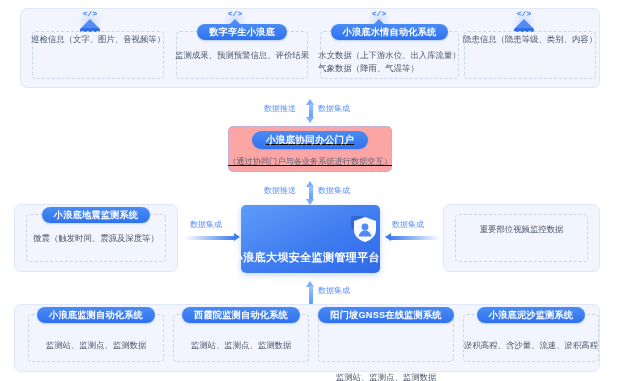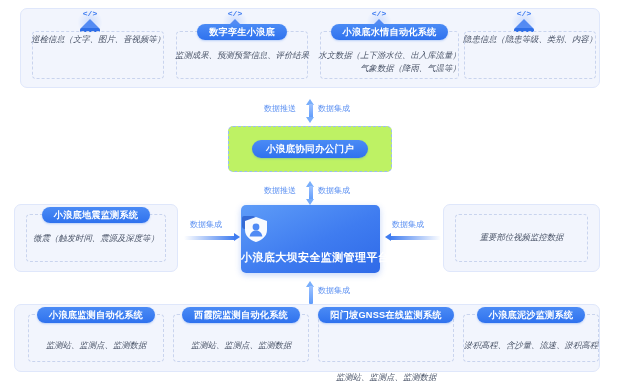--- a/index.html
+++ b/index.html
@@ -52,26 +52,25 @@
     letter-spacing: .2px;
     padding: 3.5px 12px;
     border-radius: 9px;
     white-space: nowrap;
     line-height: 1;
     box-shadow: 0 1px 2px rgba(47,114,238,.28);
   }
 
   .cell-lines {
     margin-top: 1px;
-    text-align: right;
+    text-align: left;
     color: #4a5468;
     font-size: 8.4px;
     line-height: 13px;
     white-space: nowrap;
-    font-style: italic;
   }
 
   
   .tower {
     position: absolute;
     width: 26px;
     height: 24px;
   }
   .tower .glow {
     position: absolute;
@@ -161,21 +160,22 @@
   
   .portal {
     position: absolute;
     border: 1px dashed #9cb9f5;
     border-radius: 5px;
     box-sizing: border-box;
     display: flex;
     flex-direction: column;
     align-items: center;
     justify-content: center;
-    background: #bef264;
+    background: #fca5a5;
+    text-decoration: underline;
   }
   .portal .pill {
     top: 0;
     font-size: 9.6px;
     padding: 4px 14px;
     border-radius: 10px;
   }
   .portal .sub {
     margin-top: 7px;
     font-size: 8.2px;
@@ -184,21 +184,21 @@
   }
 
   
   .platform {
     position: absolute;
     border-radius: 5px;
     background: linear-gradient(155deg, #5e9cf8 0%, #3f7cf0 55%, #2f6ae8 100%);
     box-shadow: 0 2px 6px rgba(47,106,232,.28);
     display: flex;
     flex-direction: column;
-    align-items: flex-start;
+    align-items: flex-end;
     justify-content: center;
     box-sizing: border-box;
   }
   .platform .ptitle {
     color: #ffffff;
     font-size: 11px;
     font-weight: bold;
     letter-spacing: .4px;
     white-space: nowrap;
     margin-top: 6px;
@@ -279,20 +279,21 @@
   <div class="arrow-v" style="left:306px; top:99px; height:24px;">
     <div class="head-up"></div>
     <div class="shaft" style="top:5px; bottom:5px;"></div>
     <div class="head-down"></div>
   </div>
   <div class="arrow-label" style="left:264px; top:104px;">数据推送</div>
   <div class="arrow-label" style="left:318px; top:104px;">数据集成</div>
 
   <div class="portal" style="left:228px; top:126px; width:164px; height:46px;">
     <div class="pill">小浪底协同办公门户</div>
+    <div class="sub">（通过协同门户与各业务系统进行数据交互）</div>
   </div>
 
   <div class="arrow-v" style="left:306px; top:181px; height:24px;">
     <div class="head-up"></div>
     <div class="shaft" style="top:5px; bottom:5px;"></div>
     <div class="head-down"></div>
   </div>
   <div class="arrow-label" style="left:264px; top:186px;">数据推送</div>
   <div class="arrow-label" style="left:318px; top:186px;">数据集成</div>
 
@@ -323,21 +324,21 @@
   </div>
 
   <div class="arrow-h" style="left:385px; top:233px; width:56px;">
     <div class="head-left"></div>
     <div class="shaft-h" style="left:5px; right:0; background:linear-gradient(270deg, rgba(63,124,240,0), #3f7cf0);"></div>
   </div>
   <div class="arrow-label" style="left:392px; top:220px;">数据集成</div>
 
   <div class="panel" style="left:443px; top:204px; width:157px; height:68px;"></div>
   <div class="cell" style="left:455px; top:214px; width:133px; height:48px;">
-    <div class="cell-lines" style="margin-top:16px;">
+    <div class="cell-lines" style="margin-top:8px;">
       <div>重要部位视频监控数据</div>
     </div>
   </div>
 
   <div class="arrow-v" style="left:306px; top:281px; height:23px;">
     <div class="head-up"></div>
     <div class="shaft" style="top:5px; bottom:0;"></div>
   </div>
   <div class="arrow-label" style="left:318px; top:286px;">数据集成</div>
 

